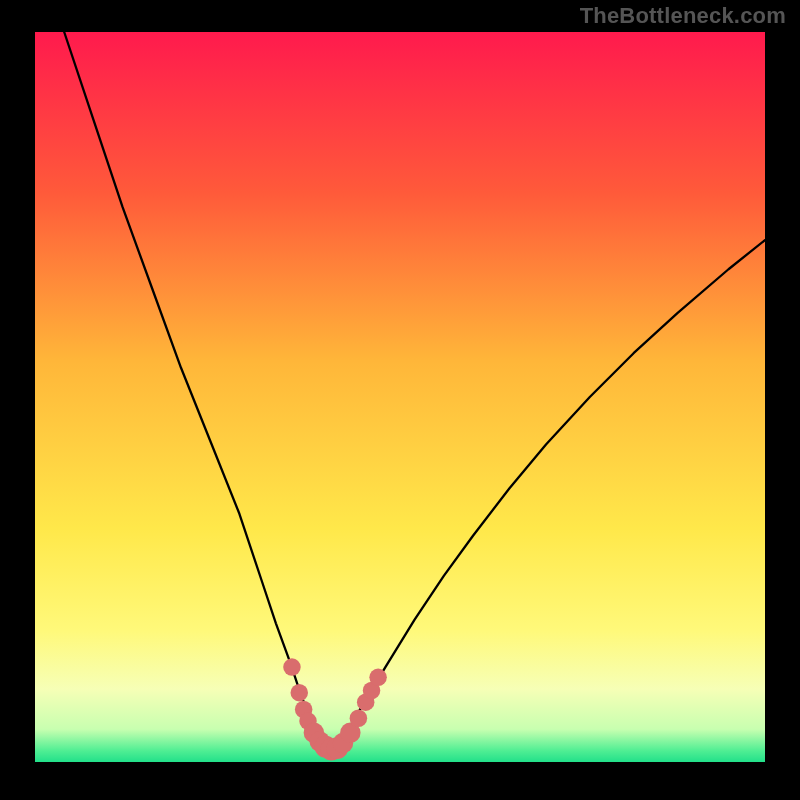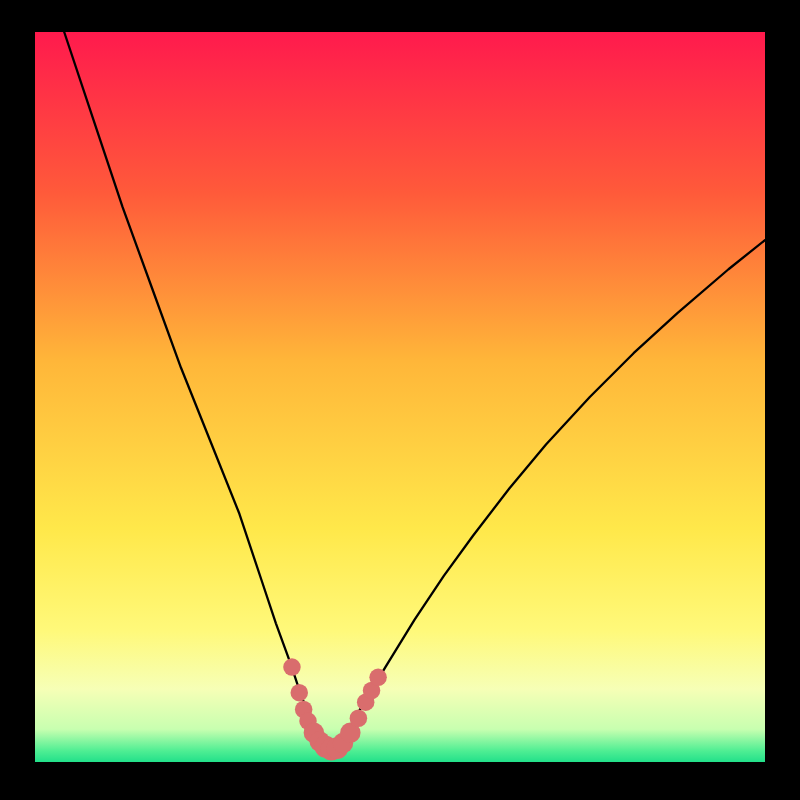--- a/index.html
+++ b/index.html
@@ -60,14 +60,15 @@
         <circle cx="337.22" cy="748.13" r="10.95" fill="#d96d6d"></circle>
         <circle cx="343.06" cy="743.02" r="10.22" fill="#d96d6d"></circle>
         <circle cx="350.36" cy="732.80" r="10.22" fill="#d96d6d"></circle>
         <circle cx="358.39" cy="718.20" r="8.76" fill="#d96d6d"></circle>
         <circle cx="365.69" cy="702.14" r="8.76" fill="#d96d6d"></circle>
         <circle cx="371.53" cy="690.46" r="8.76" fill="#d96d6d"></circle>
         <circle cx="378.10" cy="677.32" r="8.76" fill="#d96d6d"></circle>
       </g>
 </svg>
 
+<div class="watermark">TheBottleneck.com</div>
 
 </div>
 
 </body></html>

